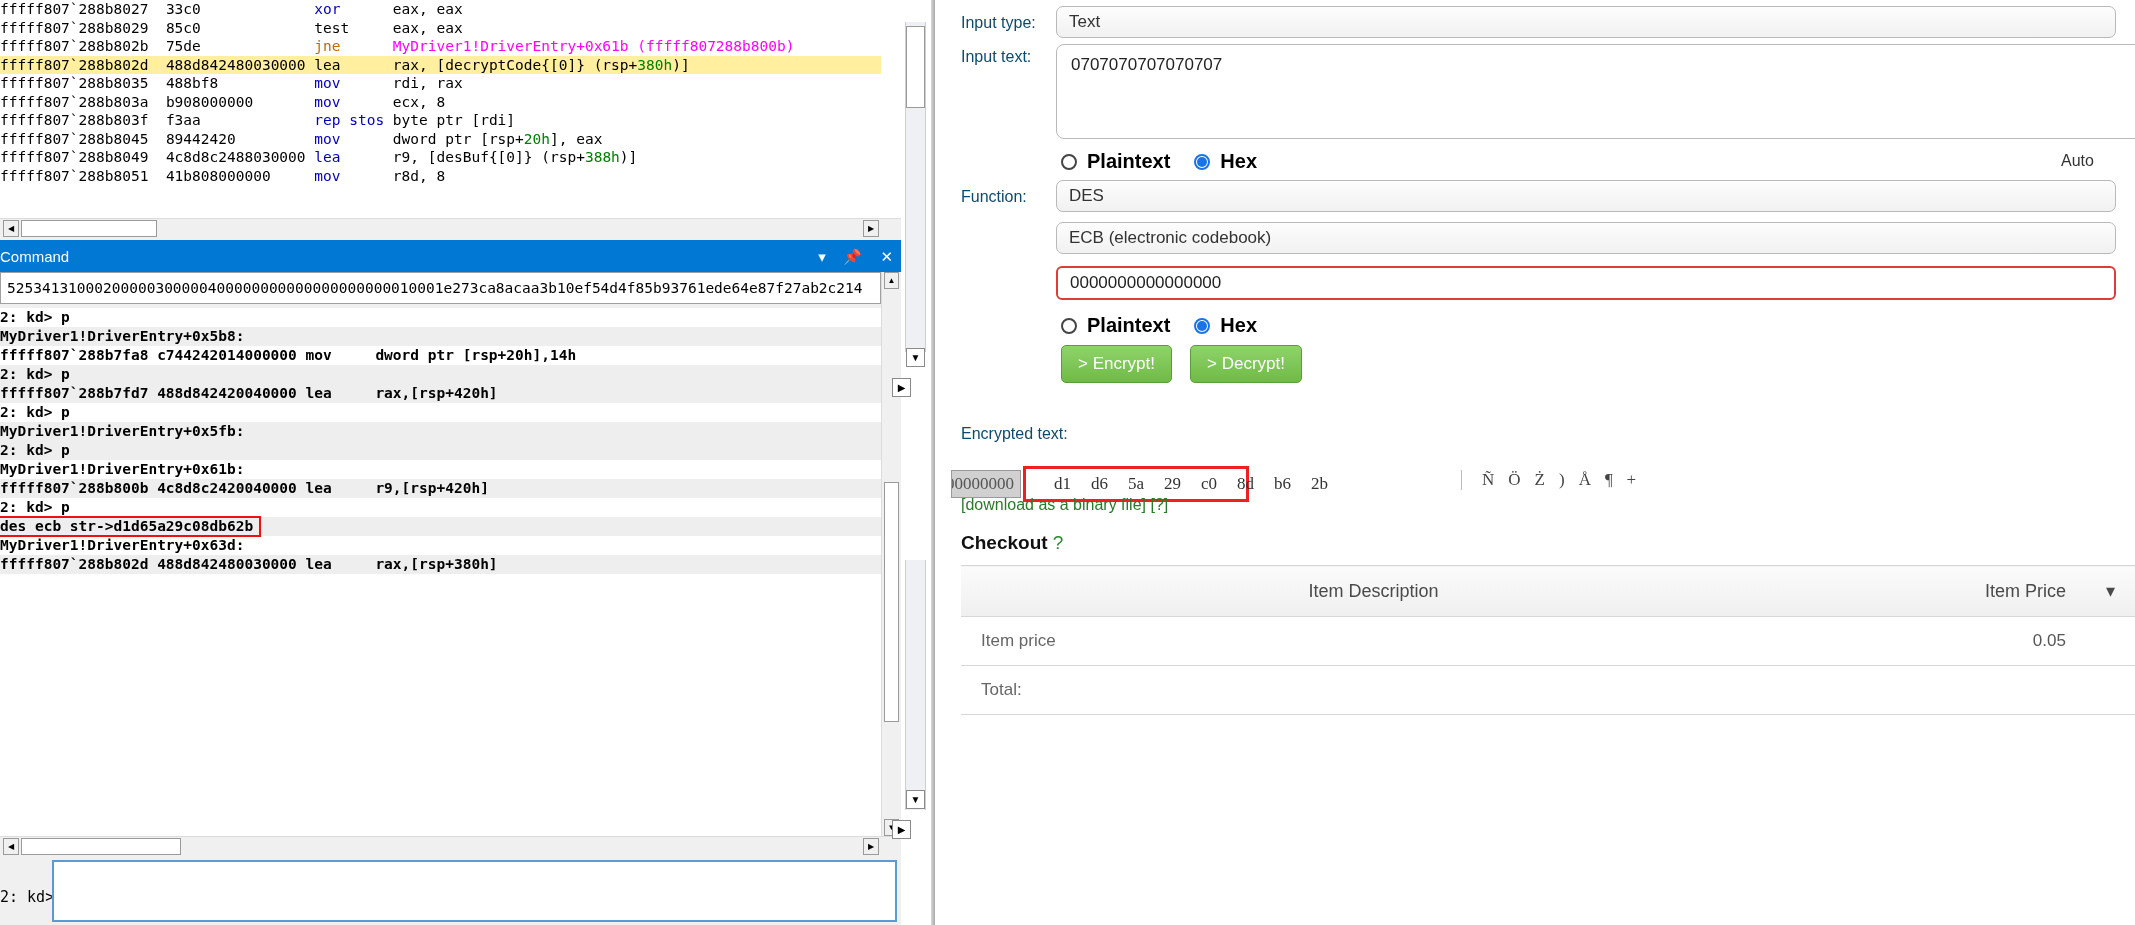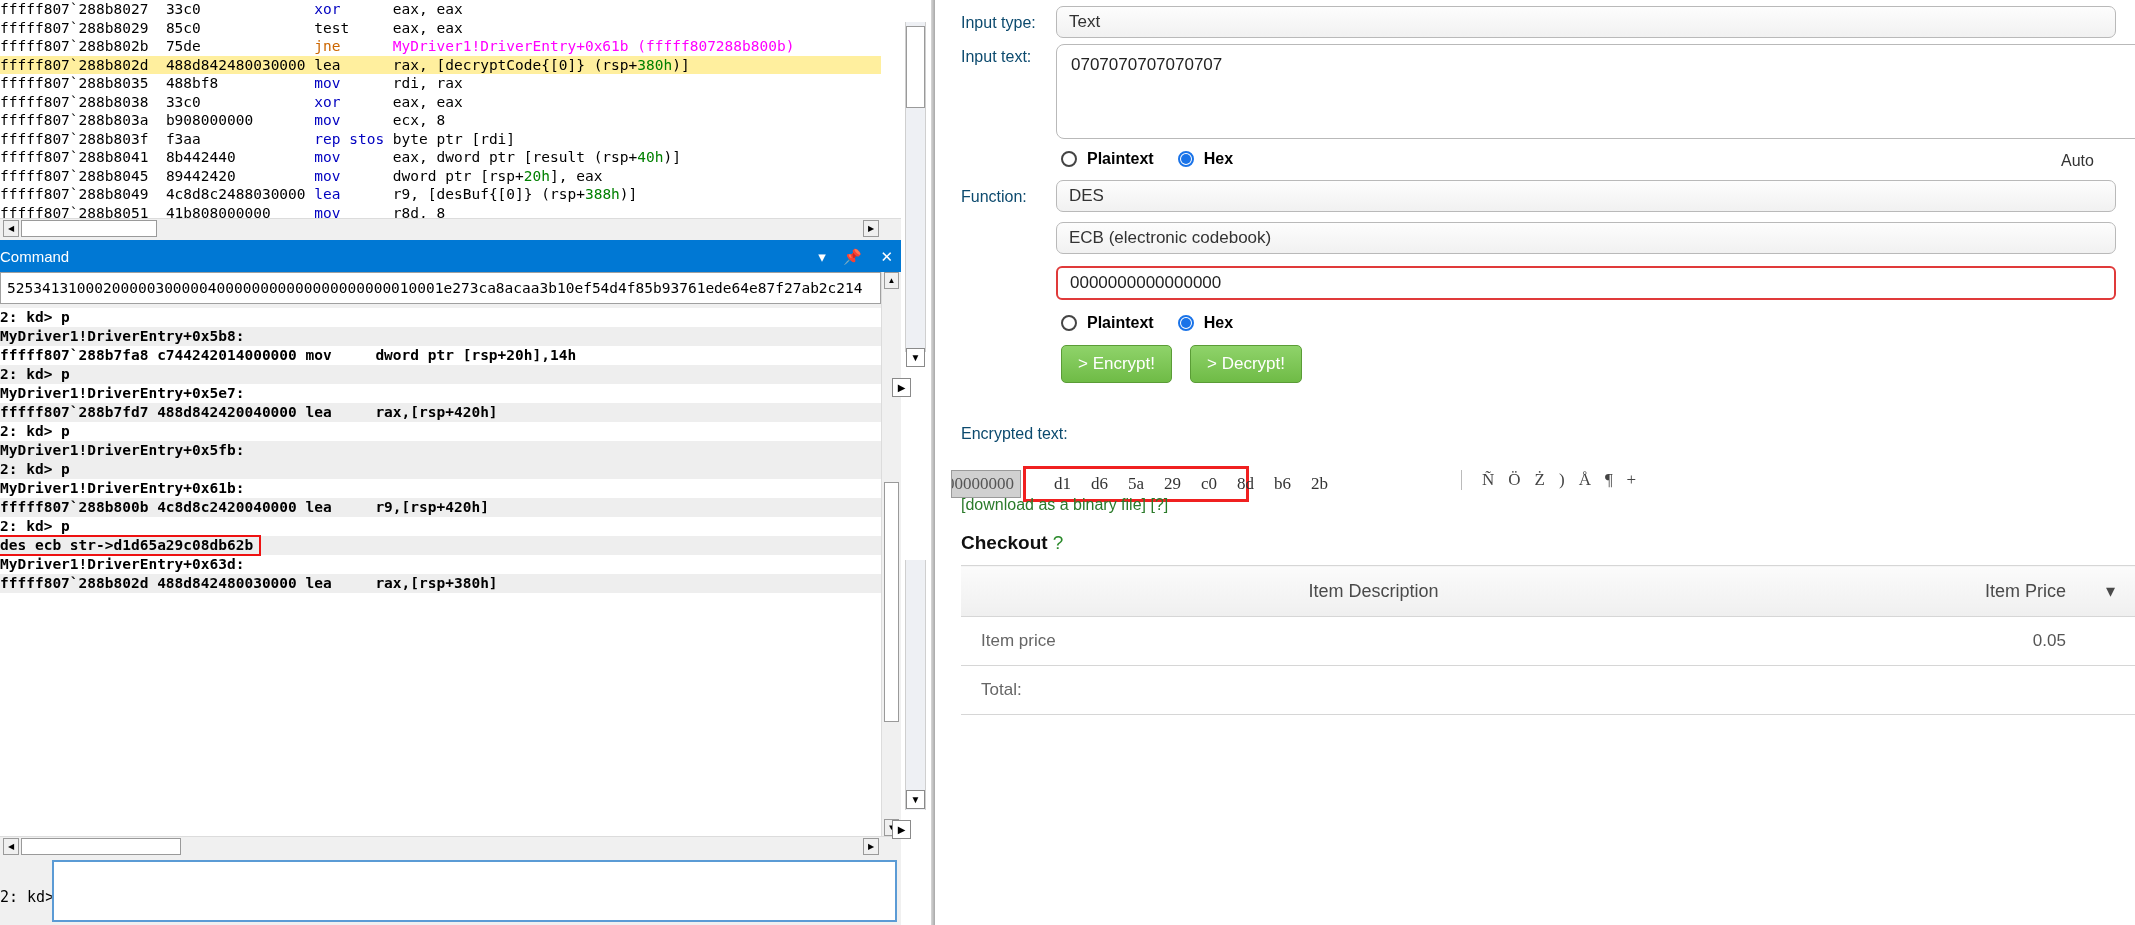--- a/index.html
+++ b/index.html
@@ -276,21 +276,21 @@
     border-radius: 6px;
     font-size: 17px;
     color: #222;
     padding: 0 12px;
     height: 34px;
     display: flex; align-items: center;
   }
   .radio-row {
     position: absolute;
     display: flex; align-items: center; gap: 10px;
-    font-size: 16px; font-weight: bold; color: #000;
+    font-size: 20px; font-weight: bold; color: #000;
   }
   .radio {
     width: 16px; height: 16px; border-radius: 50%;
     border: 2px solid #444; background: #fff;
     display: inline-block; position: relative;
   }
   .radio.on { border-color: #1a73e8; background: #ffffff; }
   .radio.on::after {
     content: ""; position: absolute;
     left: 3px; top: 3px; width: 6px; height: 6px;
@@ -380,24 +380,22 @@
 
   <div id="windbg">
 
     <div class="disasm-pane">
       <div class="disasm-scroll" id="disasm-lines">
           <div class="dline"><span class="c-addr">fffff807`288b8027  </span><span class="c-bytes">33c0             </span><span class="c-mn-blue">xor      </span><span>eax, eax</span></div>
           <div class="dline"><span class="c-addr">fffff807`288b8029  </span><span class="c-bytes">85c0             </span><span class="c-mn-black">test     </span><span>eax, eax</span></div>
           <div class="dline"><span class="c-addr">fffff807`288b802b  </span><span class="c-bytes">75de             </span><span class="c-mn-orange">jne      </span><span><span class="c-sym">MyDriver1!DriverEntry+0x61b (fffff807288b800b)</span></span></div>
           <div class="dline hl"><span class="c-addr">fffff807`288b802d  </span><span class="c-bytes">488d842480030000 </span><span class="c-mn-black">lea      </span><span>rax, [decryptCode{[0]} (rsp+<span class="c-num">380h</span>)]</span></div>
           <div class="dline"><span class="c-addr">fffff807`288b8035  </span><span class="c-bytes">488bf8           </span><span class="c-mn-blue">mov      </span><span>rdi, rax</span></div>
-          <div class="dline"><span class="c-addr">fffff807`288b8038  </span><span class="c-bytes">33c0             </span><span class="c-mn-blue">xor      </span><span>eax, eax</span></div>
           <div class="dline"><span class="c-addr">fffff807`288b803a  </span><span class="c-bytes">b908000000       </span><span class="c-mn-blue">mov      </span><span>ecx, 8</span></div>
           <div class="dline"><span class="c-addr">fffff807`288b803f  </span><span class="c-bytes">f3aa             </span><span class="c-mn-blue">rep stos </span><span>byte ptr [rdi]</span></div>
-          <div class="dline"><span class="c-addr">fffff807`288b8041  </span><span class="c-bytes">8b442440         </span><span class="c-mn-blue">mov      </span><span>eax, dword ptr [result (rsp+<span class="c-num">40h</span>)]</span></div>
           <div class="dline"><span class="c-addr">fffff807`288b8045  </span><span class="c-bytes">89442420         </span><span class="c-mn-blue">mov      </span><span>dword ptr [rsp+<span class="c-num">20h</span>], eax</span></div>
           <div class="dline"><span class="c-addr">fffff807`288b8049  </span><span class="c-bytes">4c8d8c2488030000 </span><span class="c-mn-blue">lea      </span><span>r9, [desBuf{[0]} (rsp+<span class="c-num">388h</span>)]</span></div>
           <div class="dline"><span class="c-addr">fffff807`288b8051  </span><span class="c-bytes">41b808000000     </span><span class="c-mn-blue">mov      </span><span>r8d, 8</span></div>
         </div>
 
       <div class="vscroll">
         <div class="arr up">▲</div>
         <div class="thumb"></div>
         <div class="arr down">▼</div>
       </div>
@@ -422,21 +420,20 @@
 
       <div class="cmd-inputbar">
         <span class="val">52534131000200000300000400000000000000000000010001e273ca8acaa3b10ef54d4f85b93761ede64e87f27ab2c214</span>
       </div>
 
       <div class="cmd-log" id="cmd-log">
           <div class="lline">2: kd&gt; p</div>
           <div class="lline alt">MyDriver1!DriverEntry+0x5b8:</div>
           <div class="lline">fffff807`288b7fa8 c744242014000000 mov     dword ptr [rsp+20h],14h</div>
           <div class="lline alt">2: kd&gt; p</div>
-          <div class="lline">MyDriver1!DriverEntry+0x5e7:</div>
           <div class="lline alt">fffff807`288b7fd7 488d842420040000 lea     rax,[rsp+420h]</div>
           <div class="lline">2: kd&gt; p</div>
           <div class="lline alt">MyDriver1!DriverEntry+0x5fb:</div>
           <div class="lline alt">2: kd&gt; p</div>
           <div class="lline">MyDriver1!DriverEntry+0x61b:</div>
           <div class="lline alt">fffff807`288b800b 4c8d8c2420040000 lea     r9,[rsp+420h]</div>
           <div class="lline">2: kd&gt; p</div>
           <div class="lline alt boxed" style="position: relative;">des ecb str-&gt;d1d65a29c08db62b<span class="redbox" style="left: -4px; top: -1px; width: 264.88px; height: 21px;"></span></div>
           <div class="lline">MyDriver1!DriverEntry+0x63d:</div>
           <div class="lline alt">fffff807`288b802d 488d842480030000 lea     rax,[rsp+380h]</div>

